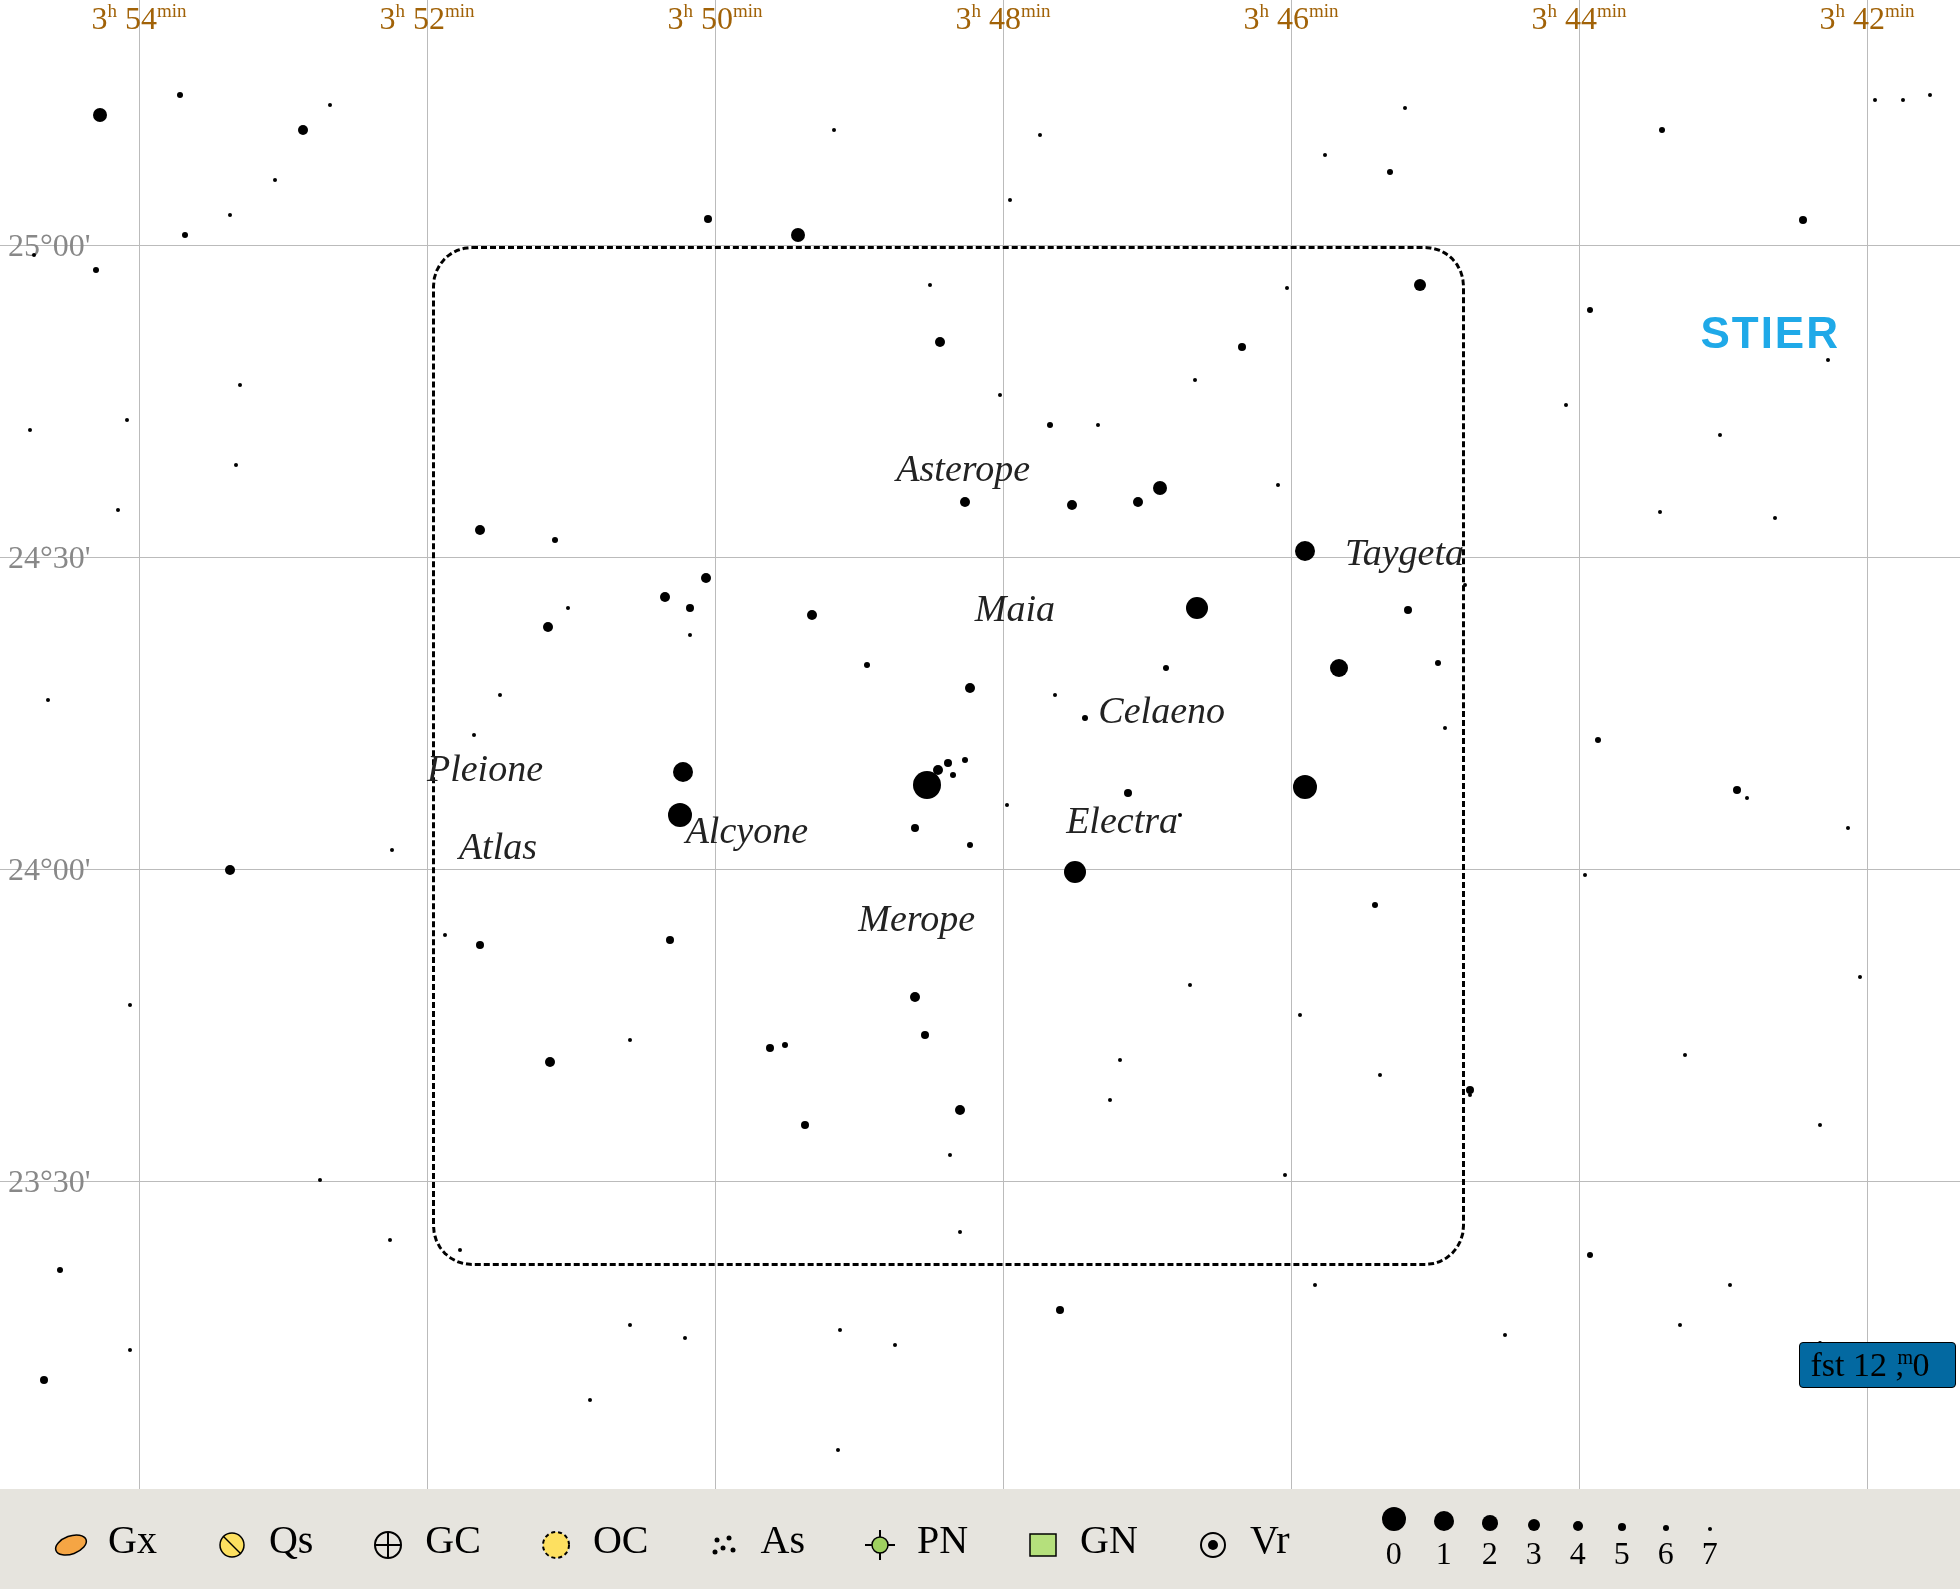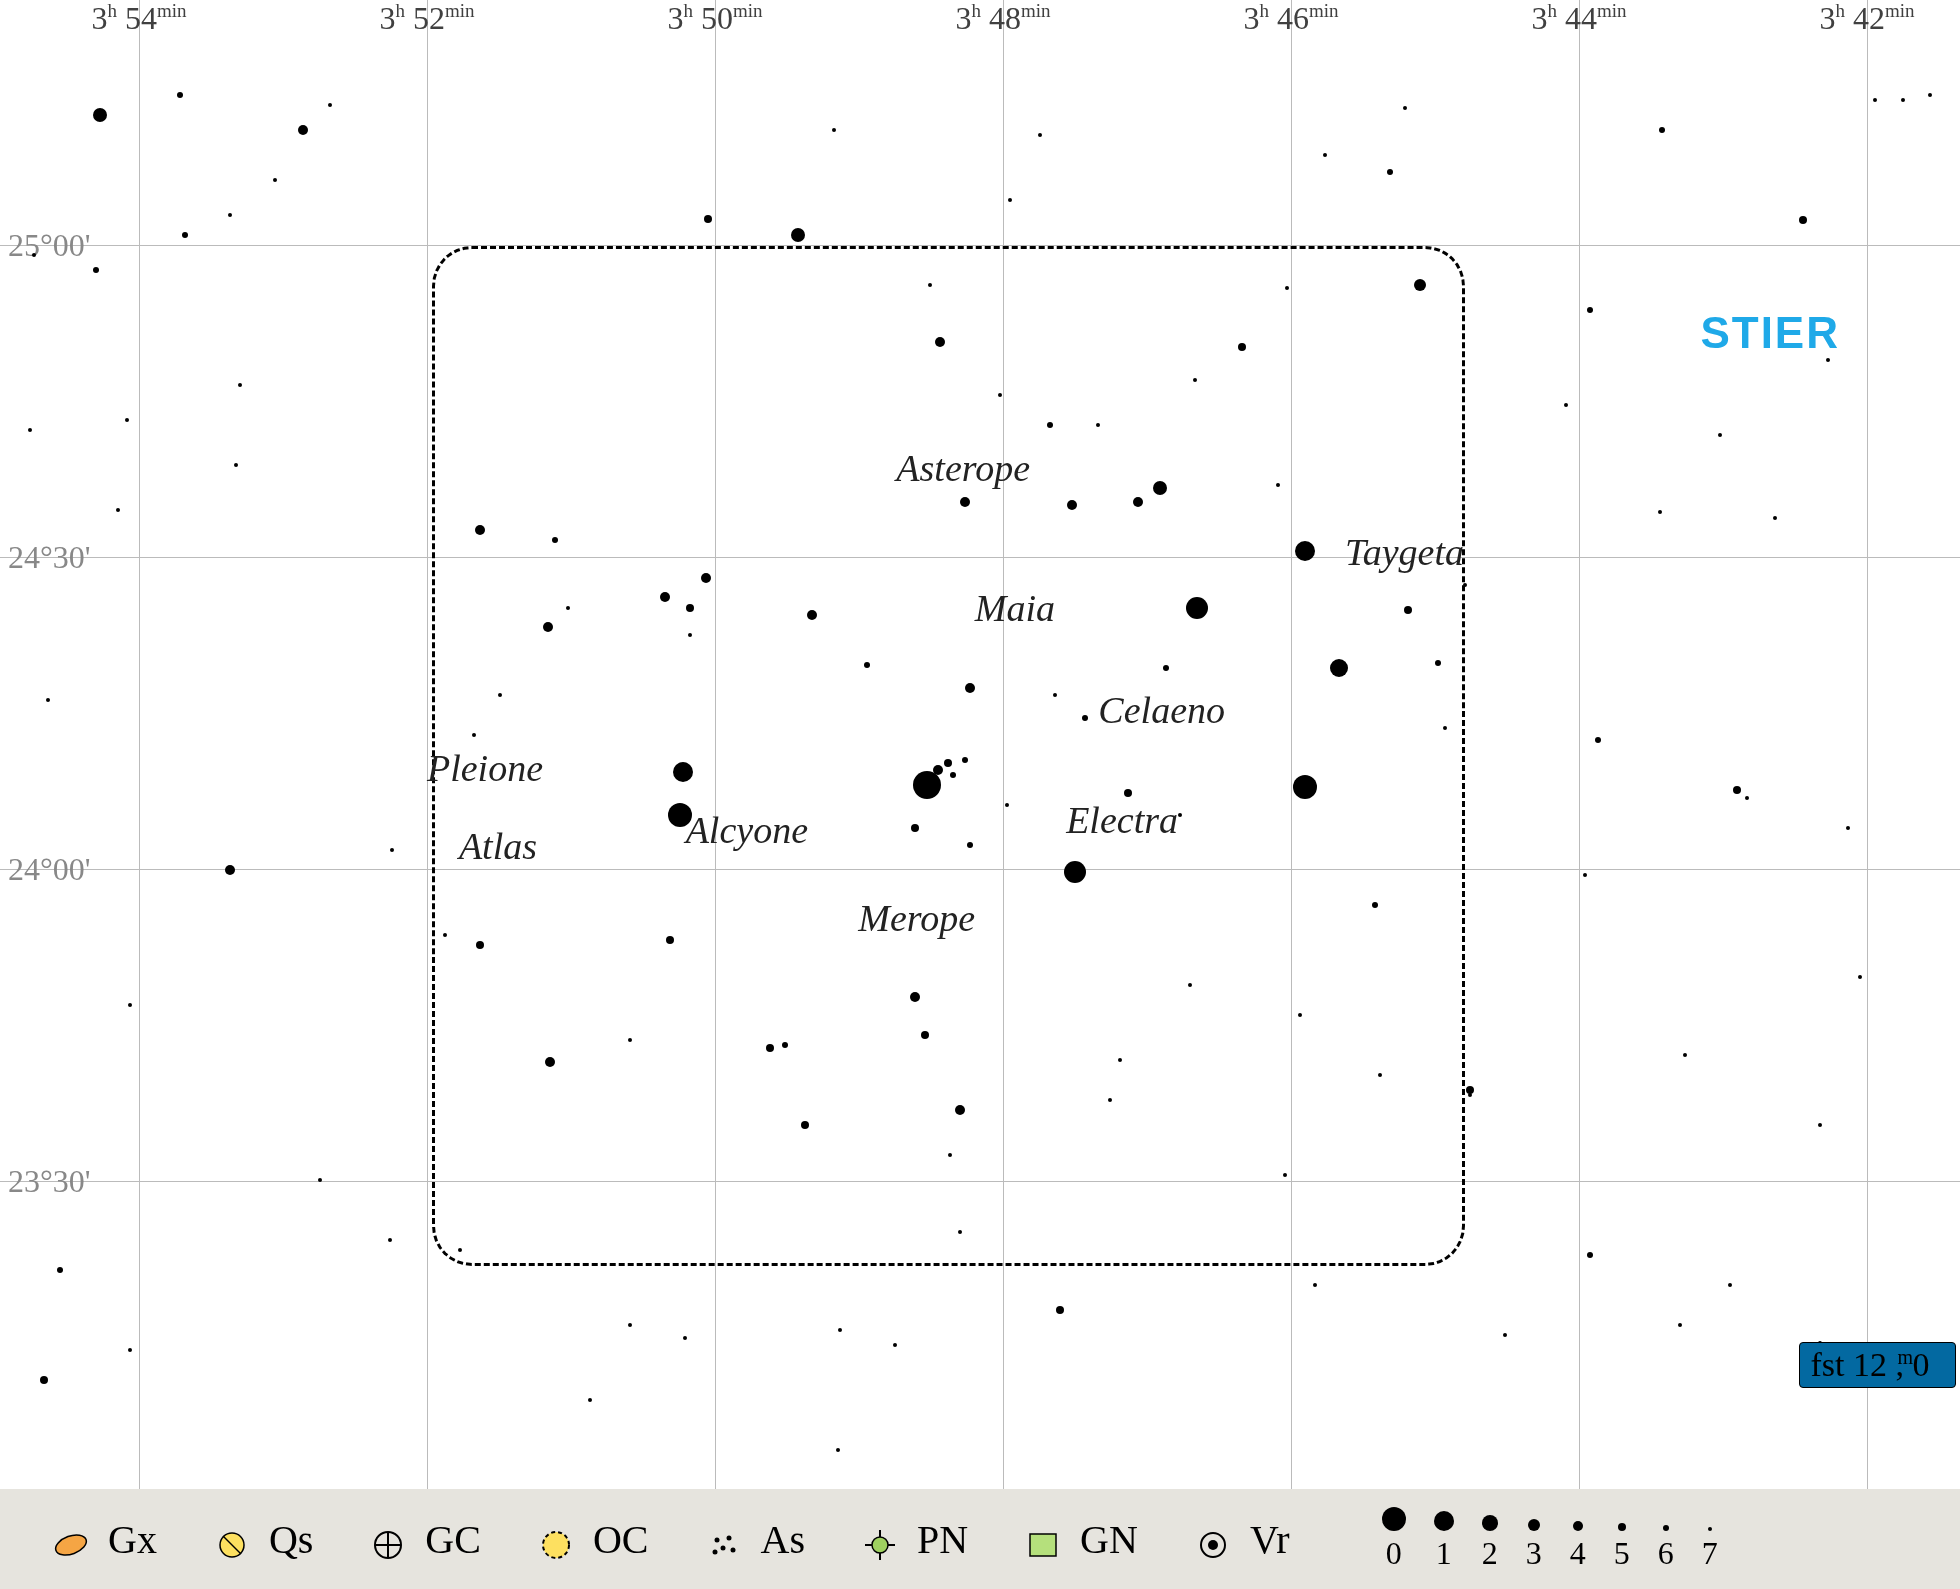--- a/index.html
+++ b/index.html
@@ -1,21 +1,21 @@
 <!DOCTYPE html>
 <html><head>
 <meta charset="utf-8">
 <style>
   * { margin: 0; padding: 0; box-sizing: border-box; }
   body { font-family: Georgia, 'Times New Roman', serif; background: #fff; }
   .container { position: relative; width: 1960px; height: 1589px; background: #fff; overflow: hidden; }
   .chart-area { position: absolute; left: 0; top: 0; width: 1960px; height: 1490px; background: #fff; }
   .gridline-v { position: absolute; top: 0; bottom: 0; width: 1px; background: #bbb; }
   .gridline-h { position: absolute; left: 0; right: 0; height: 1px; background: #bbb; }
-  .ra-label { position: absolute; color: #404040; font-size: 32px; font-family: Georgia, serif; transform: translateX(-50%); top: 0; white-space: nowrap; }
+  .ra-label { position: absolute; color: #a16207; font-size: 32px; font-family: Georgia, serif; transform: translateX(-50%); top: 0; white-space: nowrap; }
   .ra-label sup { font-size: 19px; }
   .dec-label { position: absolute; color: #888; font-size: 32px; font-family: Georgia, serif; left: 8px; transform: translateY(-50%); white-space: nowrap; }
   .constellation { position: absolute; color: #1fa9e8; font-size: 44px; font-weight: 600; font-family: Arial, sans-serif; letter-spacing: 2px; }
   .cluster-title { position: absolute; color: #222; font-size: 44px; font-family: Georgia, serif; text-align: center; }
   .star { position: absolute; background: #000; border-radius: 50%; transform: translate(-50%, -50%); }
   .star-label { position: absolute; color: #222; font-size: 38px; font-style: italic; font-family: Georgia, serif; white-space: nowrap; transform: translateY(-50%); }
   .cluster-box { position: absolute; border: 3px dashed #000; border-radius: 40px; }
   .legend-bar { position: absolute; left: 0; bottom: 0; width: 1960px; height: 100px; background: #e6e4de; display: flex; align-items: center; padding-left: 48px; }
   .legend-item { display: flex; align-items: flex-end; margin-right: 52px; font-size: 40px; font-family: Georgia, serif; }
   .legend-symbol { width: 46px; height: 36px; margin-right: 14px; display: flex; align-items: center; justify-content: center; }

